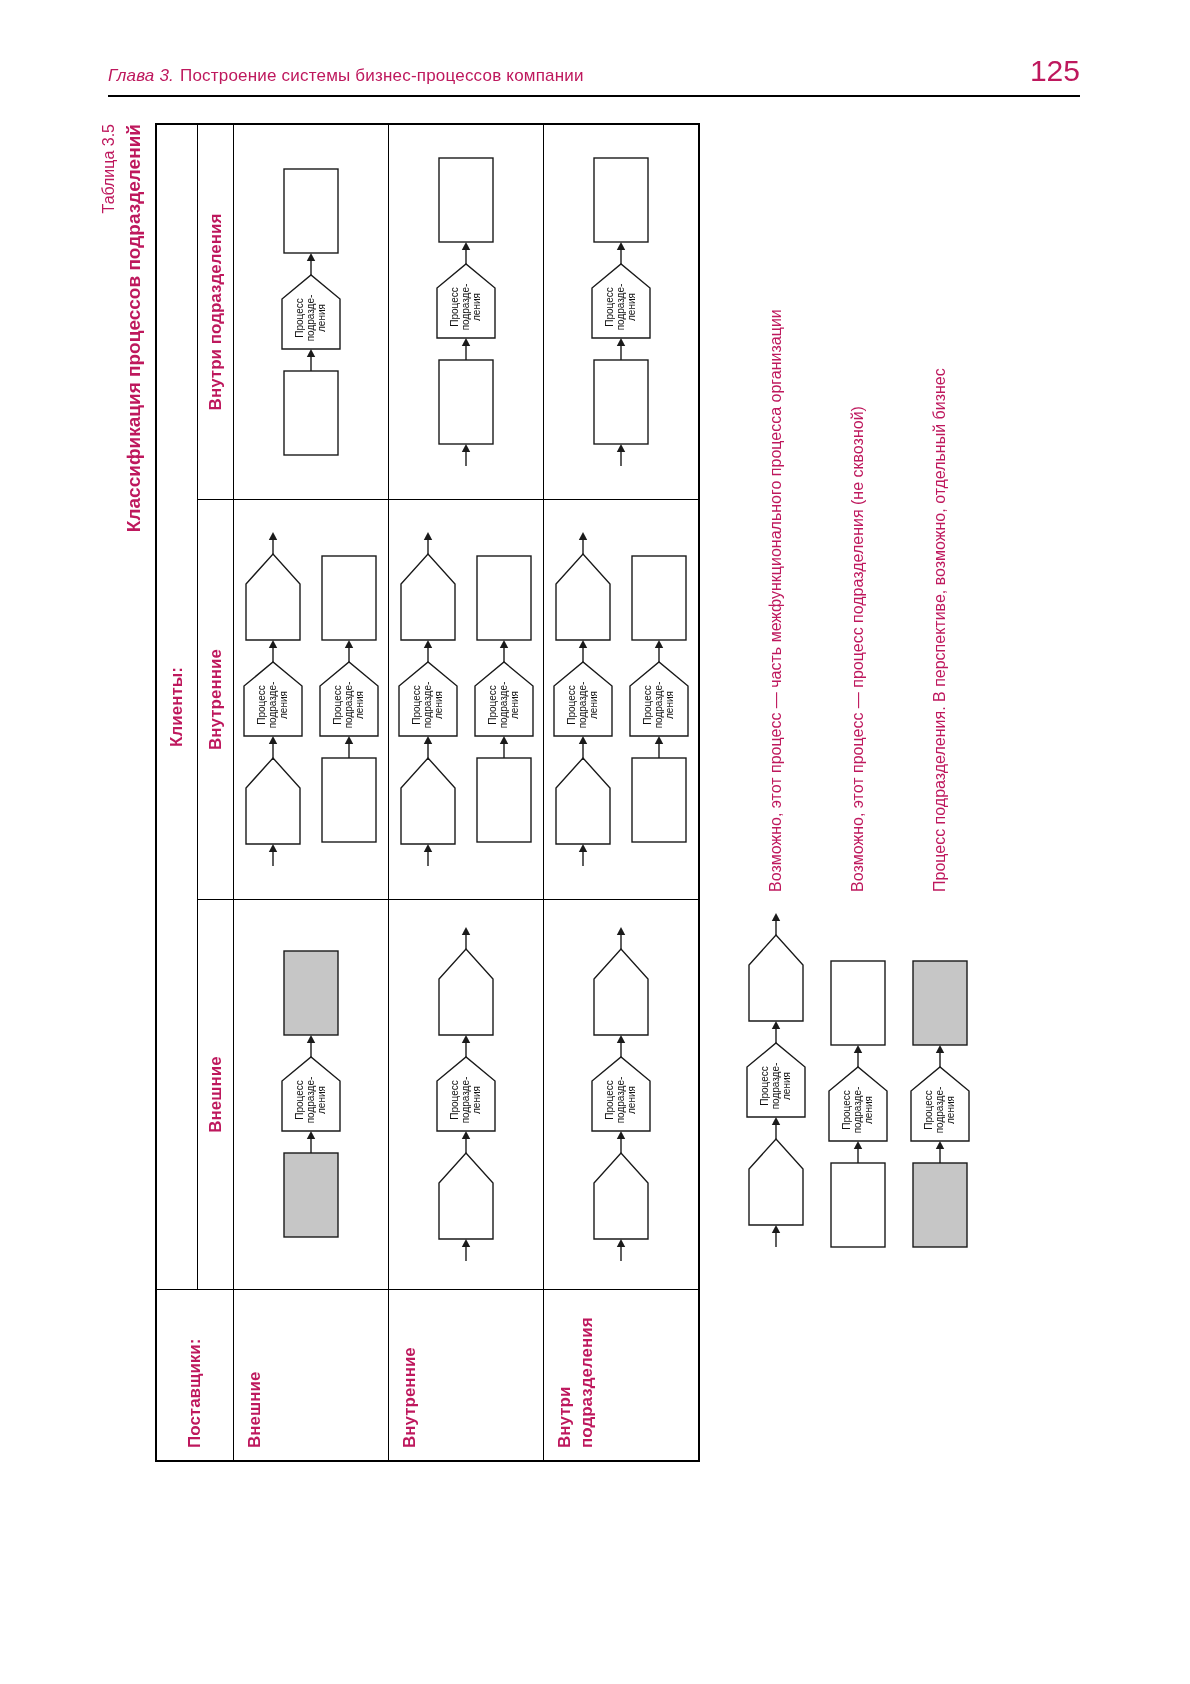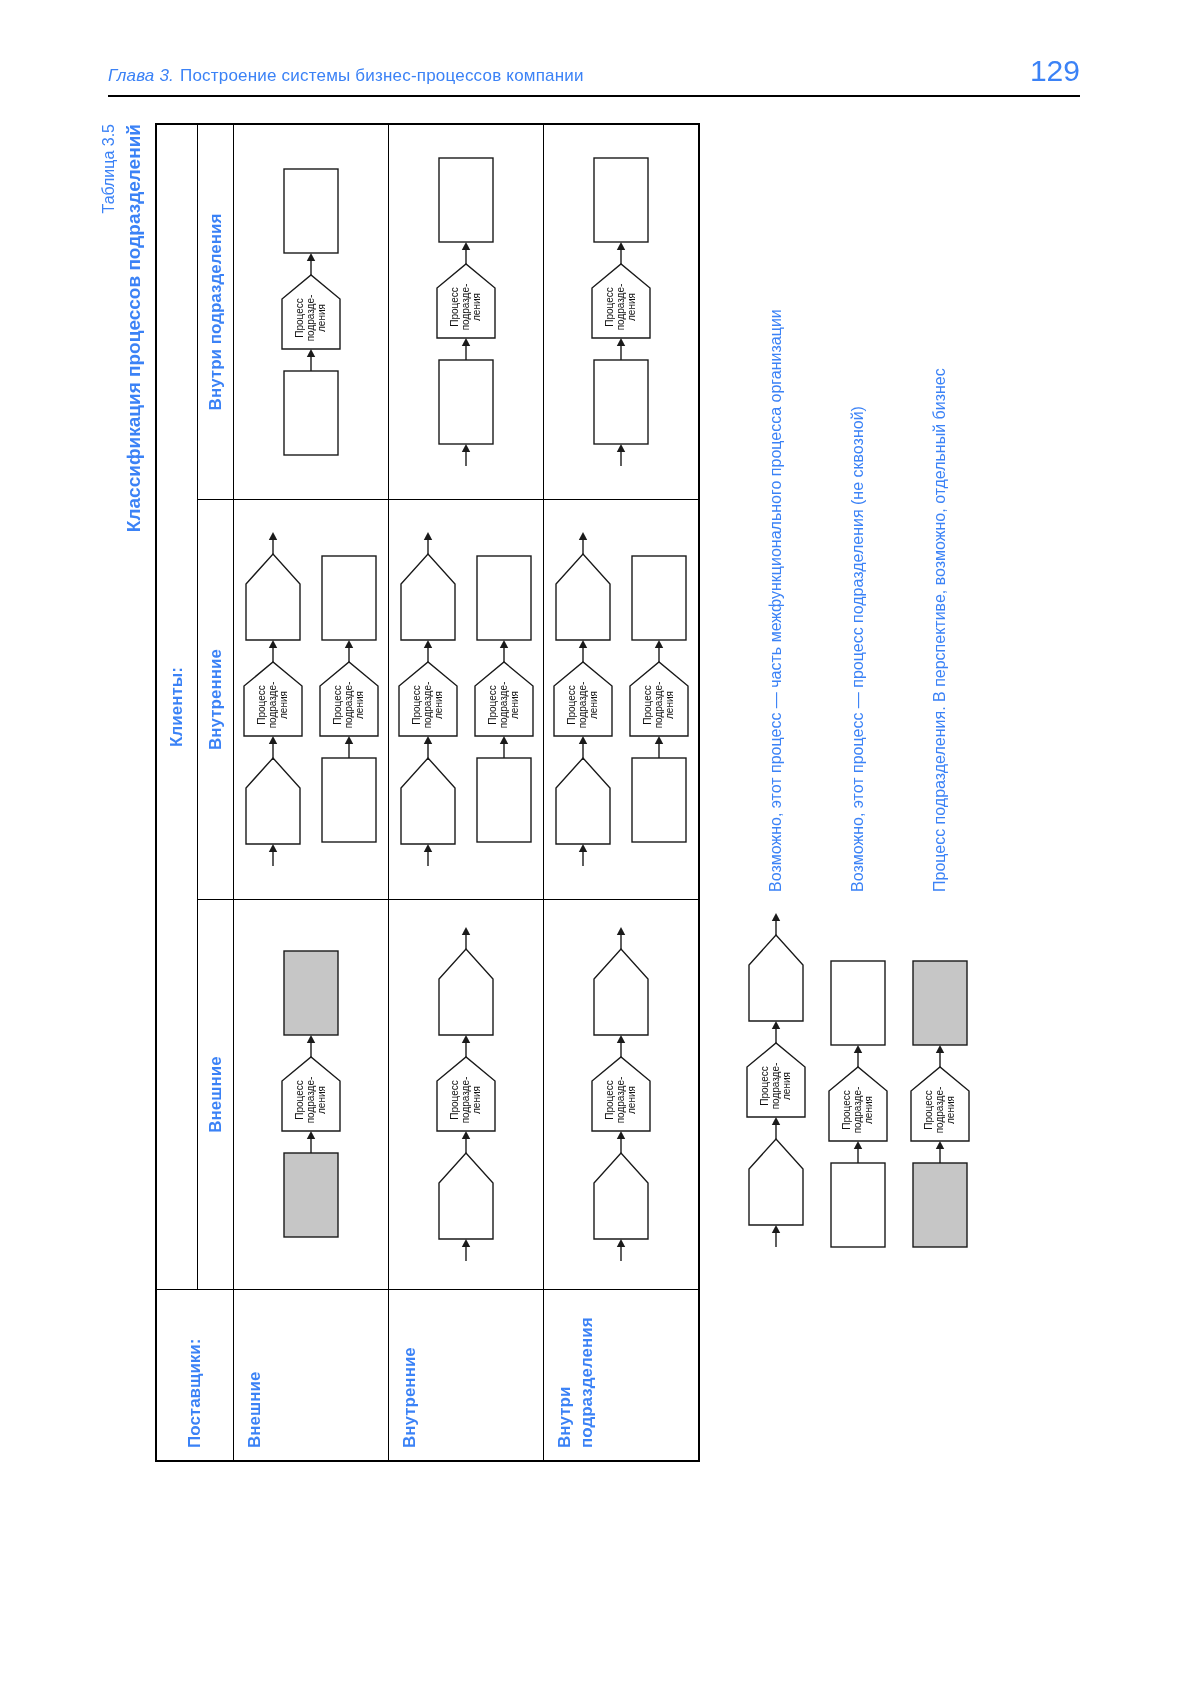--- a/index.html
+++ b/index.html
@@ -1,17 +1,17 @@
 <!DOCTYPE html>
 <html><head>
 <meta charset="utf-8">
 <style>
   html,body{margin:0;padding:0;background:#e8e8e8;}
   .page{position:relative;width:1190px;height:1684px;background:#ffffff;overflow:hidden;
-        font-family:"Liberation Sans",sans-serif;color:#3b82f6;}
+        font-family:"Liberation Sans",sans-serif;color:#be185d;}
 
   
   .header{position:absolute;left:108px;right:110px;top:56px;display:flex;
           justify-content:space-between;align-items:flex-end;
           border-bottom:2px solid #000;padding-bottom:9px;}
   .header .left{font-size:17px;letter-spacing:.2px;}
   .header .chapter{font-style:italic;margin-right:6px;}
   .header .pageno{font-size:30px;line-height:1;}
 
   
@@ -50,21 +50,21 @@
 </style>
 </head>
 <body>
 
 <div class="page">
 
   <div class="header">
     <div class="left">
       <span class="chapter">Глава 3.</span><span>Построение системы бизнес-процессов компании</span>
     </div>
-    <div class="pageno">129</div>
+    <div class="pageno">125</div>
   </div>
 
   <div class="rot rot-table">
     <div class="caption">
       <div class="cap-num">Таблица 3.5</div>
       <div class="cap-title">Классификация процессов подразделений</div>
     </div>
 
     <div class="btable">
       <div class="cell hdr c-sup">Поставщики:</div>

